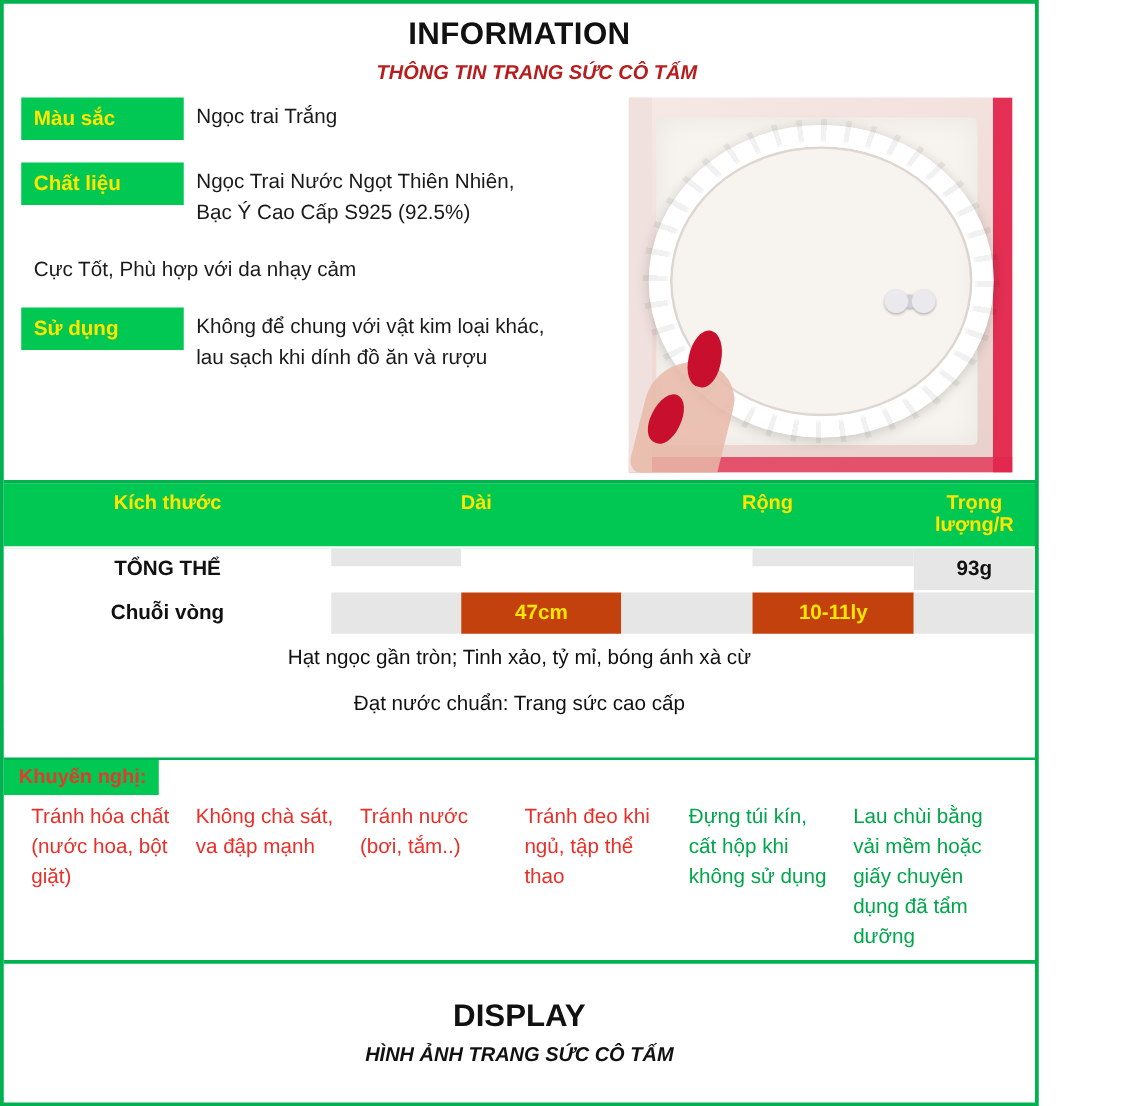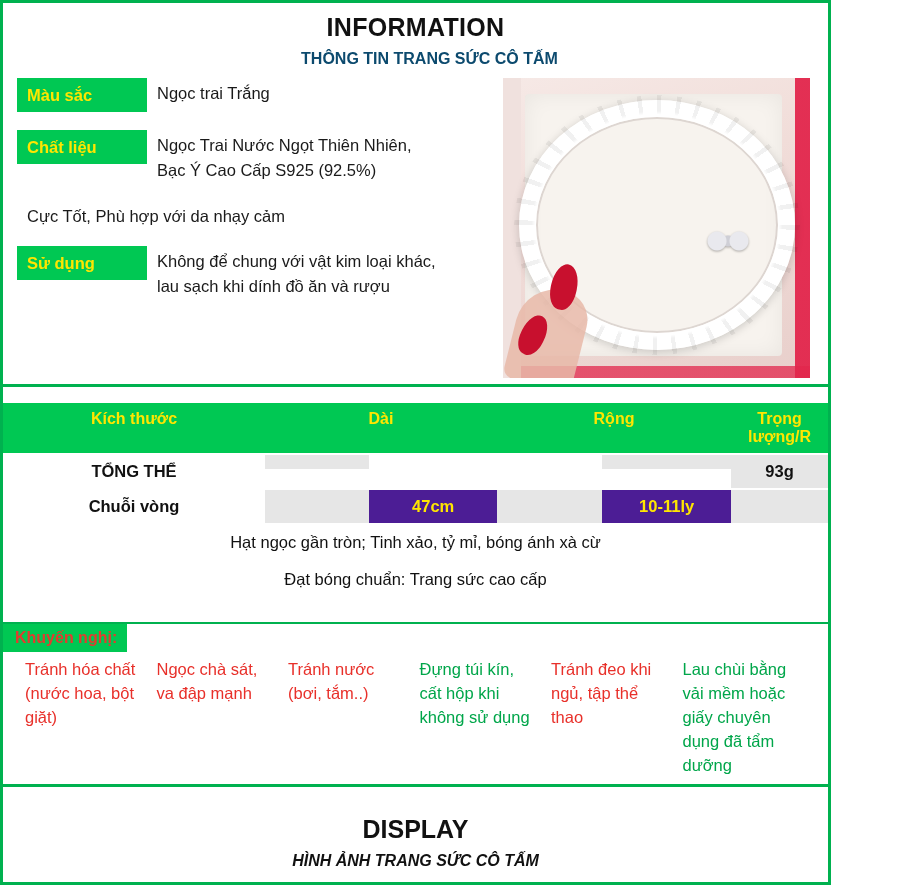--- a/index.html
+++ b/index.html
@@ -25,21 +25,22 @@
   .header .title {
     font-size: 25px;
     font-weight: bold;
     color: #111;
     letter-spacing: .3px;
   }
   .header .subtitle {
     margin-top: 8px;
     font-size: 16px;
     font-weight: bold;
-    color: #0c4a6e;
+    font-style: italic;
+    color: #b91c1c;
     margin-left: 28px;
   }
 
   
   .specs-wrap {
     display: flex;
     padding: 10px 14px 0 14px;
   }
   .specs {
     width: 480px;
@@ -152,21 +153,20 @@
   .table {
     border-top: 3px solid #00b14f;
     margin-top: 6px;
   }
   .trow {
     display: flex;
     border-bottom: 2px solid #ffffff;
   }
   .thead {
     background: #00c853;
-    margin-top: 16px;
   }
   .thead .tcell {
     color: #ffe600;
     font-weight: bold;
     font-size: 16px;
     text-align: center;
     padding: 7px 4px;
   }
   .tcell {
     padding: 7px 4px;
@@ -175,21 +175,21 @@
     color: #111;
   }
   .c1 { flex: 0 0 262px; }
   .c2 { flex: 0 0 232px; }
   .c3 { flex: 0 0 234px; }
   .c4 { flex: 1 1 auto; }
 
   .body-row { background: #ffffff; border-bottom: 2px solid #ffffff; }
   .cell-grey { background: #e6e6e6; }
   .cell-white { background: #ffffff; }
-  .cell-green { background: #4c1d95; color: #ffe600; font-weight: bold; }
+  .cell-green { background: #c2410c; color: #ffe600; font-weight: bold; }
   .cell-bold { font-weight: bold; }
 
   .split { display: flex; width: 100%; }
   .split > div { padding: 7px 4px; font-size: 16.5px; text-align: center; }
   .sp-a { flex: 0 0 45%; }
   .sp-b { flex: 1 1 auto; }
 
   .note-row {
     text-align: center;
     font-size: 16.5px;
@@ -332,31 +332,31 @@
       <div class="c3">
         <div class="split">
           <div class="sp-a cell-grey"></div>
           <div class="sp-b cell-green">10-11ly</div>
         </div>
       </div>
       <div class="tcell c4 cell-grey"></div>
     </div>
 
     <div class="note-row">Hạt ngọc gần tròn; Tinh xảo, tỷ mỉ, bóng ánh xà cừ</div>
-    <div class="note-row">Đạt bóng chuẩn: Trang sức cao cấp</div>
+    <div class="note-row">Đạt nước chuẩn: Trang sức cao cấp</div>
   </div>
 
   <div class="reco">
     <div class="reco-label">Khuyến nghị:</div>
     <div class="reco-cols">
       <div class="reco-col avoid">Tránh hóa chất (nước hoa, bột giặt)</div>
-      <div class="reco-col avoid">Ngọc chà sát, va đập mạnh</div>
+      <div class="reco-col avoid">Không chà sát, va đập mạnh</div>
       <div class="reco-col avoid">Tránh nước (bơi, tắm..)</div>
+      <div class="reco-col avoid">Tránh đeo khi ngủ, tập thể thao</div>
       <div class="reco-col care">Đựng túi kín, cất hộp khi không sử dụng</div>
-      <div class="reco-col avoid">Tránh đeo khi ngủ, tập thể thao</div>
       <div class="reco-col care">Lau chùi bằng vải mềm hoặc giấy chuyên dụng đã tẩm dưỡng</div>
     </div>
   </div>
 
   <div class="footer">
     <div class="title">DISPLAY</div>
     <div class="subtitle">HÌNH ẢNH TRANG SỨC CÔ TẤM</div>
   </div>
 
 </div>

